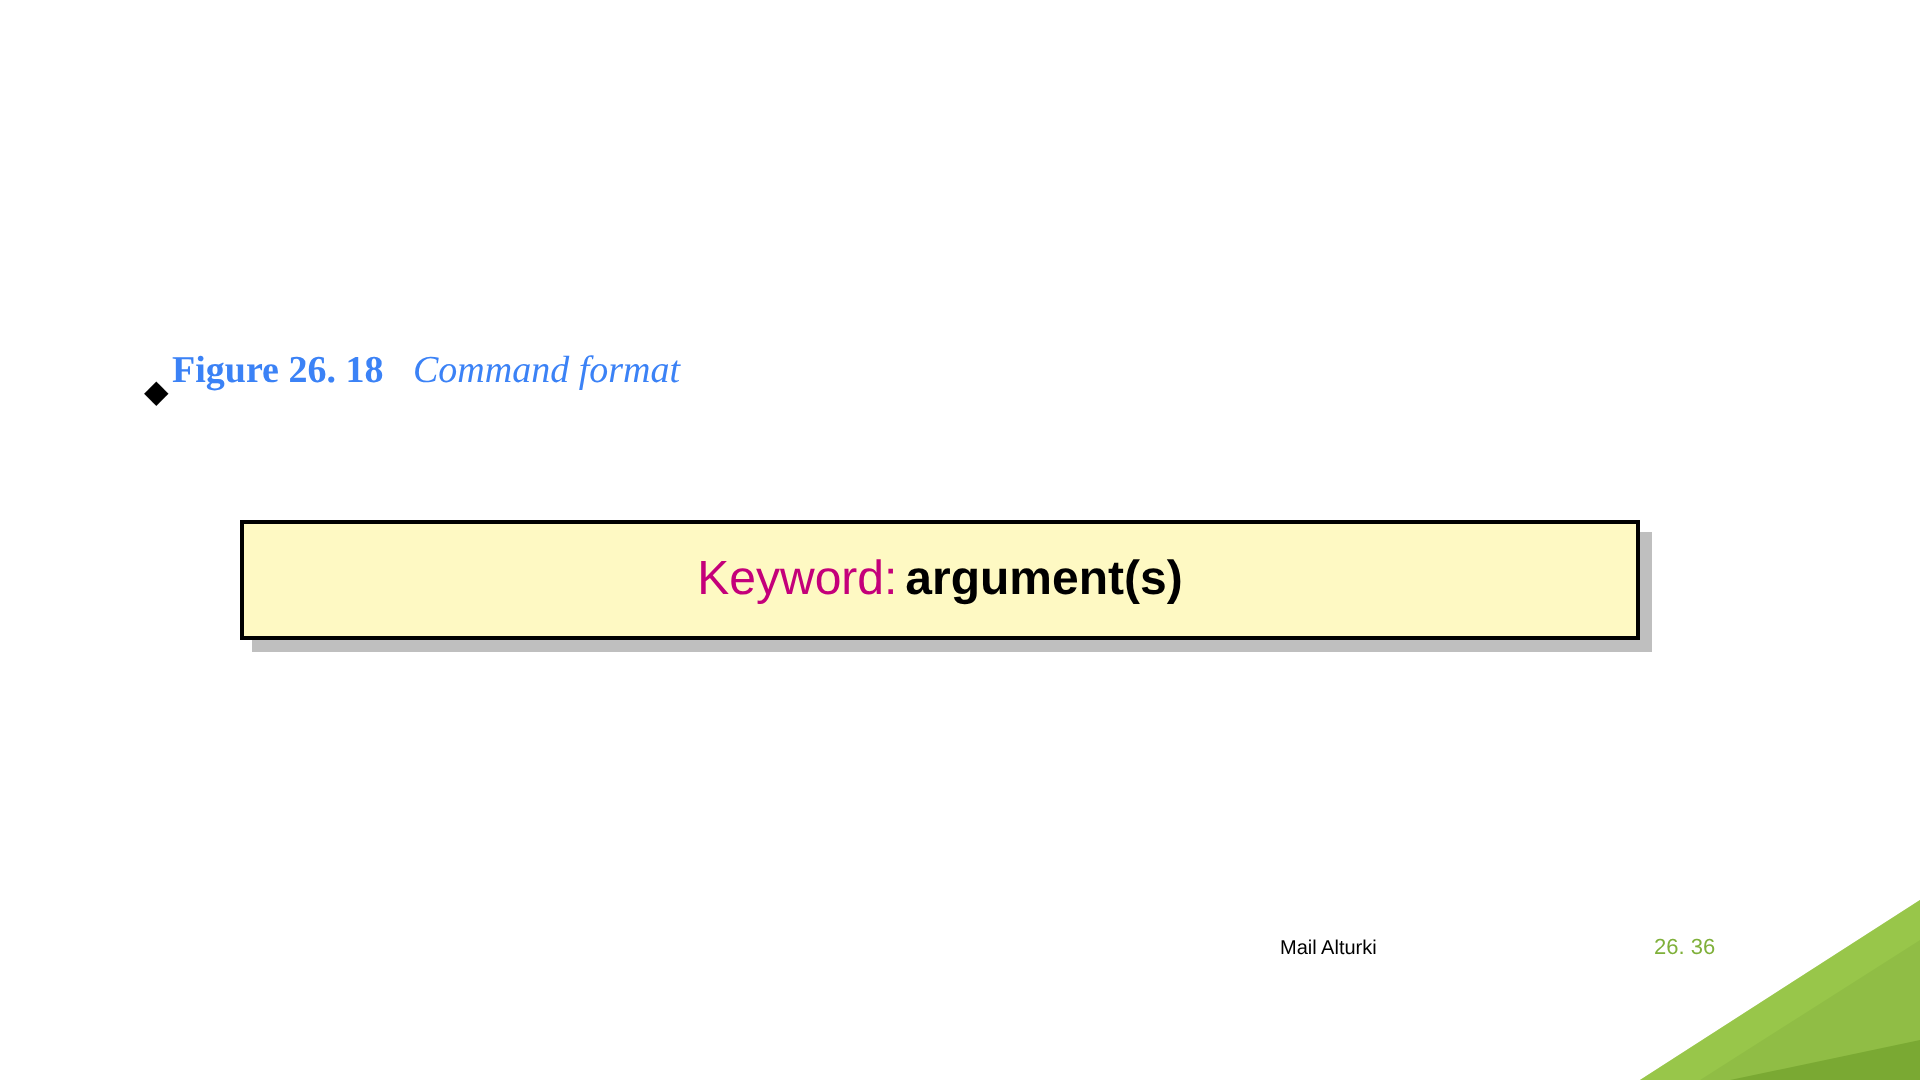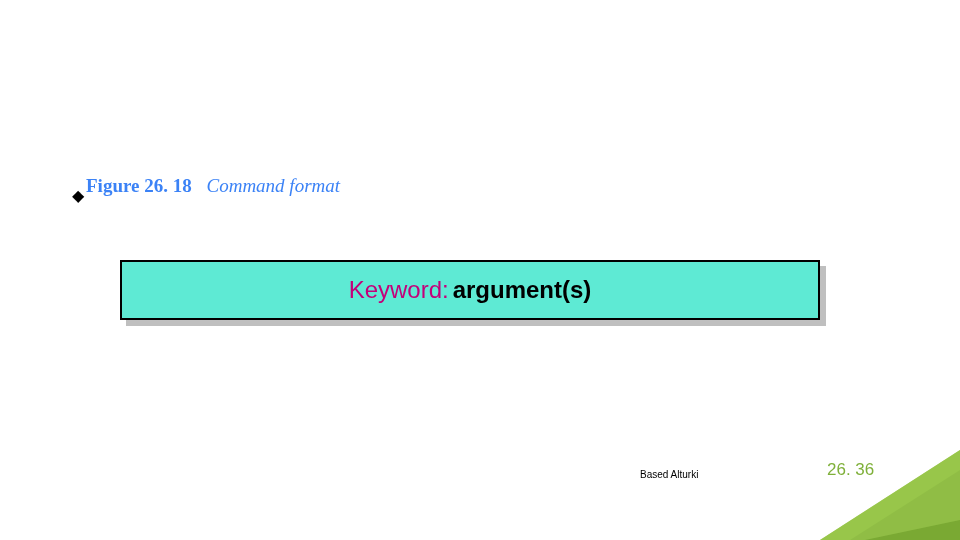--- a/index.html
+++ b/index.html
@@ -63,21 +63,21 @@
     left: 6px;
     top: 6px;
     width: 700px;
     height: 60px;
     background: #bfbfbf;
   }
   .figure-box {
     position: relative;
     width: 700px;
     height: 60px;
-    background: #5eead4;
+    background: #fef9c3;
     border: 2px solid #000;
     box-sizing: border-box;
     display: flex;
     align-items: center;
     justify-content: center;
     font-size: 24px;
   }
   .figure-box .kw {
     color: #c4007a;
     font-weight: 400;
@@ -100,21 +100,21 @@
     position: absolute;
     left: 640px;
     bottom: 60px;
     font-size: 10px;
     color: #000;
   }
   .footer-num {
     position: absolute;
     left: 827px;
     bottom: 60px;
-    font-size: 17px;
+    font-size: 11px;
     color: #7fb03a;
   }
   
   .deco-triangle {
     position: absolute;
     bottom: 0;
     right: 0;
     width: 140px;
     height: 90px;
   }
@@ -137,21 +137,21 @@
   </div>
 
   <div class="figure-box-wrap">
     <div class="figure-shadow"></div>
     <div class="figure-box">
       <span class="kw">Keyword:</span>
       <span class="args">argument(s)</span>
     </div>
   </div>
 
-  <div class="footer-author">Based Alturki</div>
+  <div class="footer-author">Mail Alturki</div>
   <div class="footer-num">26. 36</div>
 
   <div class="deco-triangle">
     <svg width="140" height="90" viewBox="0 0 140 90">
       <polygon points="140,0 140,90 0,90" fill="#8fbf3f"></polygon>
       <polygon points="140,20 140,90 30,90" fill="#7aa933"></polygon>
       <polygon points="140,0 140,70 45,90 0,90" fill="#9ecb52" opacity="0.6"></polygon>
     </svg>
   </div>
 

